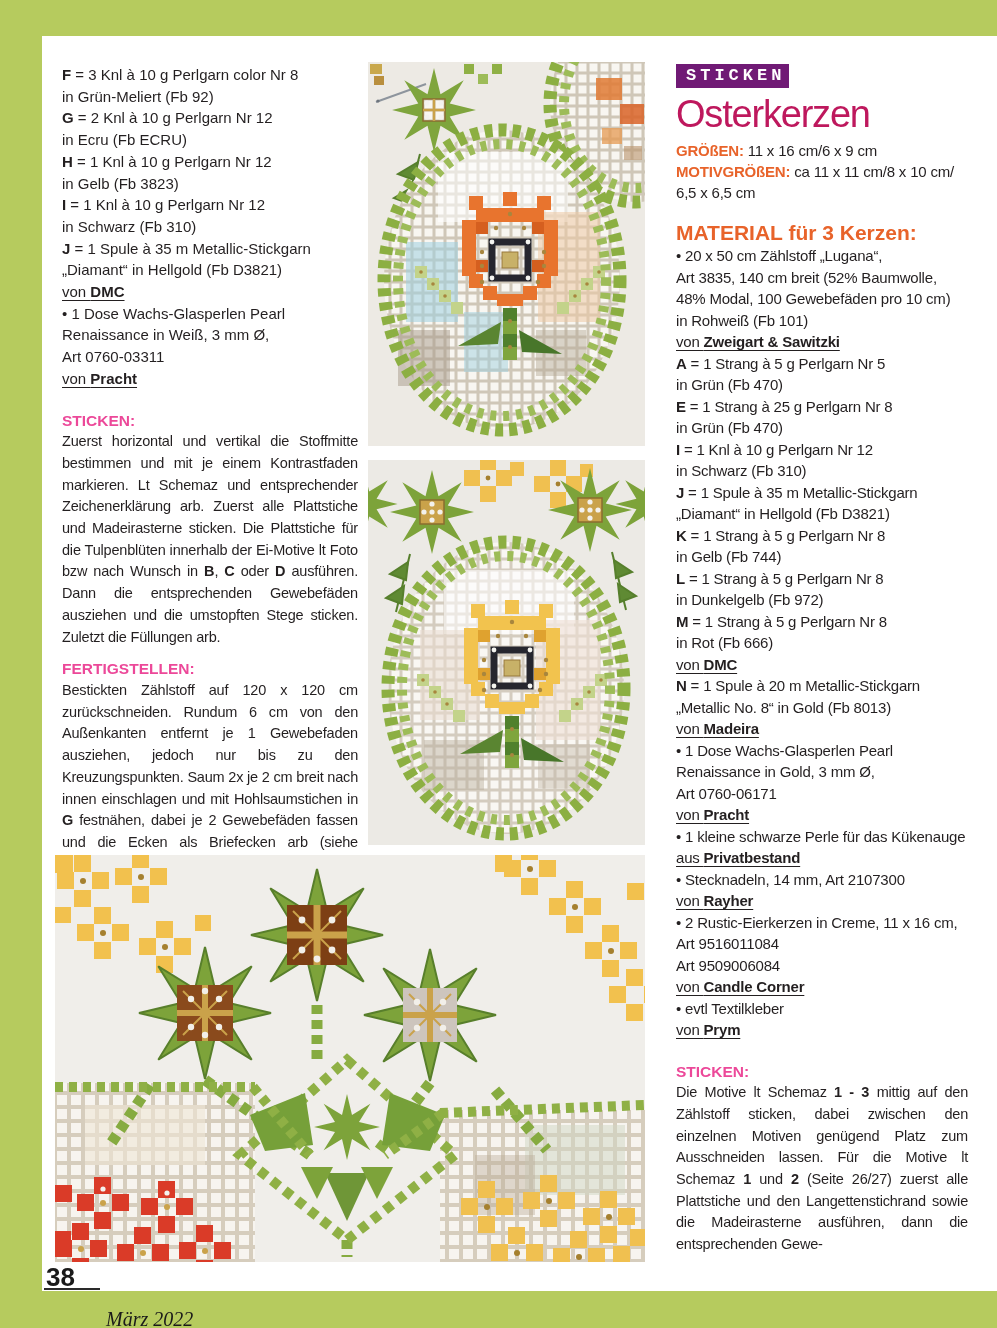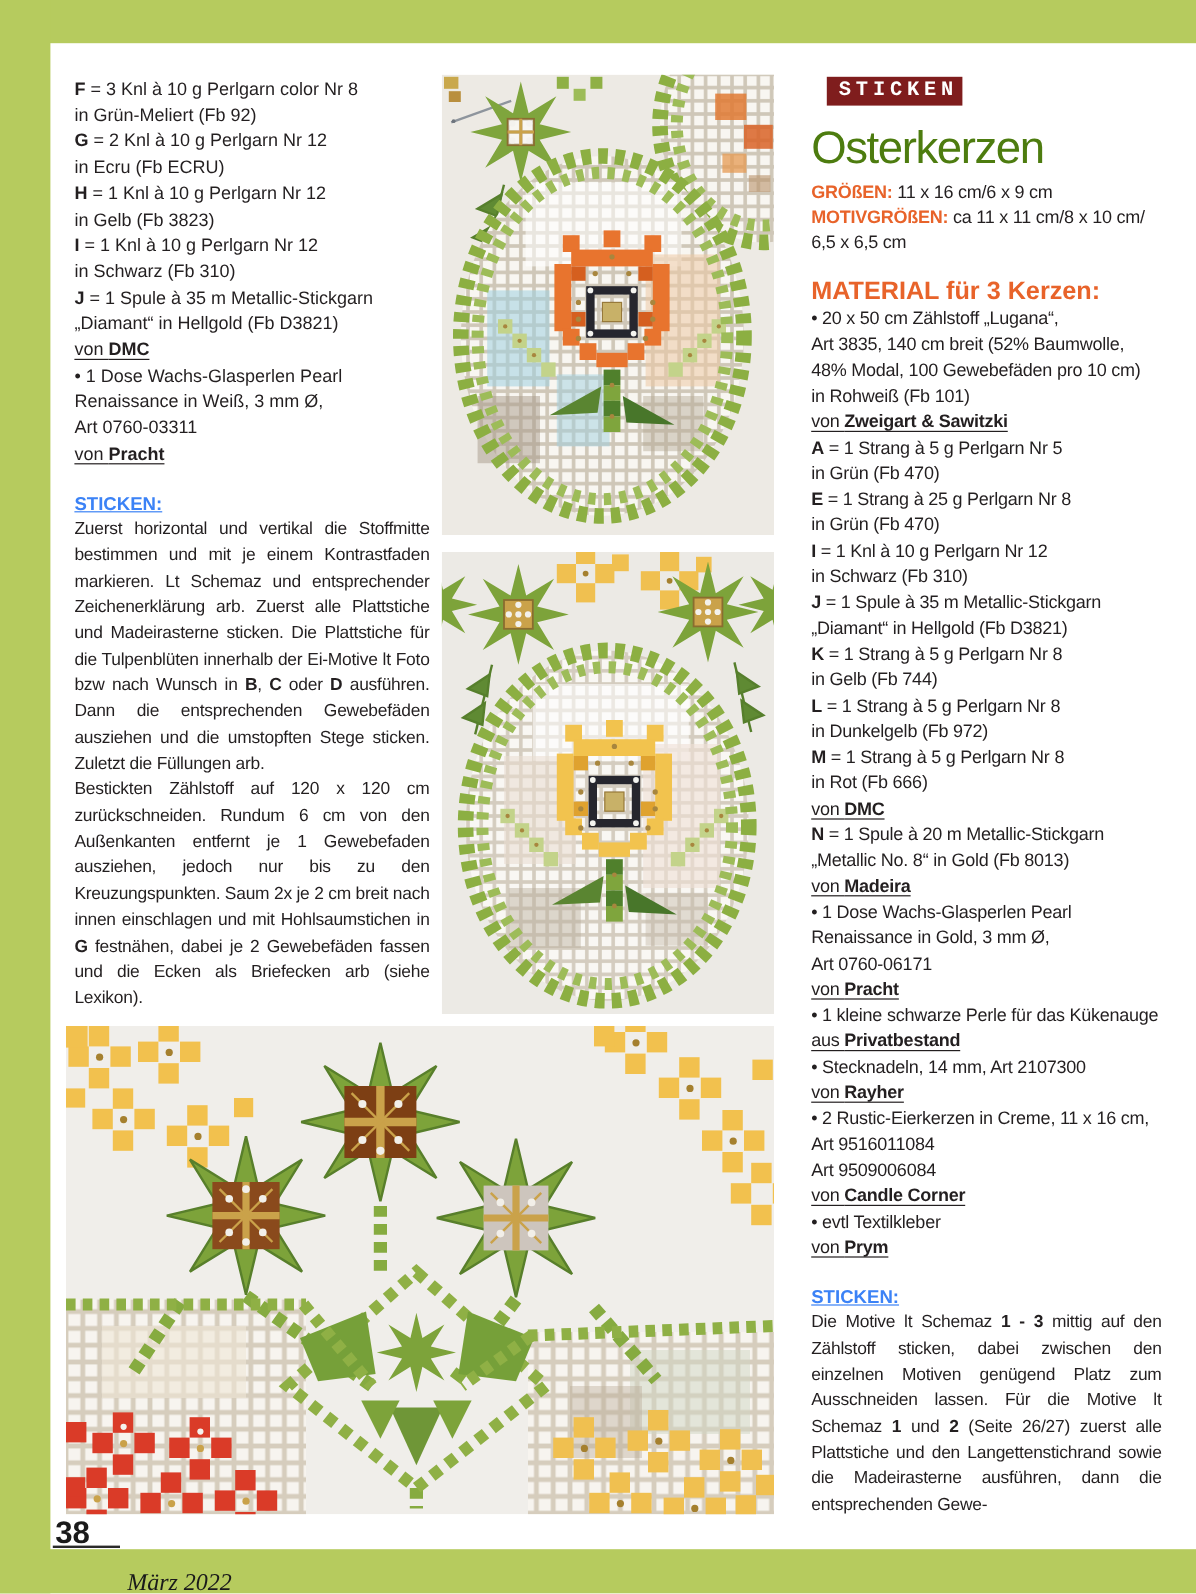--- a/index.html
+++ b/index.html
@@ -17,39 +17,38 @@
   
   .col-left{position:absolute;left:62px;top:64px;width:296px;}
   .col-right{position:absolute;left:676px;top:64px;width:292px;}
 
   .line{white-space:nowrap;font-size:15px;line-height:21.7px;}
   .col-right .line{line-height:21.5px;letter-spacing:-0.2px;}
   .line b{font-weight:bold;}
   u{text-decoration:underline;text-underline-offset:3px;text-decoration-thickness:1px;}
 
   .section-heading{
-    color:#3b82f6;font-weight:bold;font-size:15.5px;line-height:21.7px;text-decoration:underline;
+    color:#ec4899;font-weight:bold;font-size:15.5px;line-height:21.7px;
   }
   .para{
     font-size:14.5px;line-height:21.7px;text-align:justify;letter-spacing:-0.2px;
   }
   .col-left .sticken-h{margin-top:20px;}
   .col-left .fertig-h{margin-top:10px;}
 
   
   .tag{
-    display:inline-block;background:#7f1d1d;color:#ffffff;
+    display:inline-block;background:#701a75;color:#ffffff;
     font-family:"Liberation Mono","DejaVu Sans Mono",monospace;
     font-size:17px;font-weight:bold;letter-spacing:4px;
     padding:2px 4px 3px 10px;
-    margin-left:13px;
   }
   .title{
-    color:#4d7c0f;font-size:38px;font-weight:400;letter-spacing:-1.2px;
-    margin-top:15px;line-height:42px;
+    color:#be185d;font-size:38px;font-weight:400;letter-spacing:-1.2px;
+    margin-top:5px;line-height:42px;
   }
   .meta-line{font-size:15px;line-height:21px;letter-spacing:-0.2px;white-space:nowrap;}
   .meta-label{color:#e8632a;font-weight:bold;}
   .material-heading{color:#e8632a;font-weight:bold;font-size:21px;margin-top:19px;line-height:21px;}
   .col-right .materials{margin-top:2px;}
   .col-right .sticken-h{margin-top:20px;}
 
   
   .photo{position:absolute;overflow:hidden;}
   .photo svg{display:block;}
@@ -87,20 +86,21 @@
       <div class="line"><b>J</b> = 1 Spule à 35 m Metallic-Stickgarn</div>
       <div class="line">„Diamant“ in Hellgold (Fb D3821)</div>
       <div class="line brand"><u>von <b>DMC</b></u></div>
       <div class="line">• 1 Dose Wachs-Glasperlen Pearl</div>
       <div class="line">Renaissance in Weiß, 3 mm Ø,</div>
       <div class="line">Art 0760-03311</div>
       <div class="line brand"><u>von <b>Pracht</b></u></div>
     </div>
   <div class="section-heading sticken-h">STICKEN:</div>
   <div class="para">Zuerst horizontal und vertikal die Stoffmitte bestimmen und mit je einem Kontrastfaden markieren. Lt Schemaz und entsprechender Zeichenerklärung arb. Zuerst alle Plattstiche und Madeirasterne sticken. Die Plattstiche für die Tulpenblüten innerhalb der Ei-Motive lt Foto bzw nach Wunsch in <b>B</b>, <b>C</b> oder <b>D</b> ausführen. Dann die entsprechenden Gewebefäden ausziehen und die umstopften Stege sticken. Zuletzt die Füllungen arb.</div>
+  <div class="section-heading fertig-h">FERTIGSTELLEN:</div>
   <div class="para">Bestickten Zählstoff auf 120 x 120 cm zurückschneiden. Rundum 6 cm von den Außenkanten entfernt je 1 Gewebefaden ausziehen, jedoch nur bis zu den Kreuzungspunkten. Saum 2x je 2 cm breit nach innen einschlagen und mit Hohlsaumstichen in <b>G</b> festnähen, dabei je 2 Gewebefäden fassen und die Ecken als Briefecken arb (siehe Lexikon).</div>
 </div>
 
 <div class="col-right">
   <div class="tag">STICKEN</div>
   <div class="title">Osterkerzen</div>
   <div class="meta-line" style="margin-top:5px;"><span class="meta-label">GRÖßEN:</span><span> 11 x 16 cm/6 x 9 cm</span></div>
   <div class="meta-line"><span class="meta-label">MOTIVGRÖßEN:</span><span> ca 11 x 11 cm/8 x 10 cm/</span></div>
   <div class="meta-line">6,5 x 6,5 cm</div>
   <div class="material-heading">MATERIAL für 3 Kerzen:</div>

